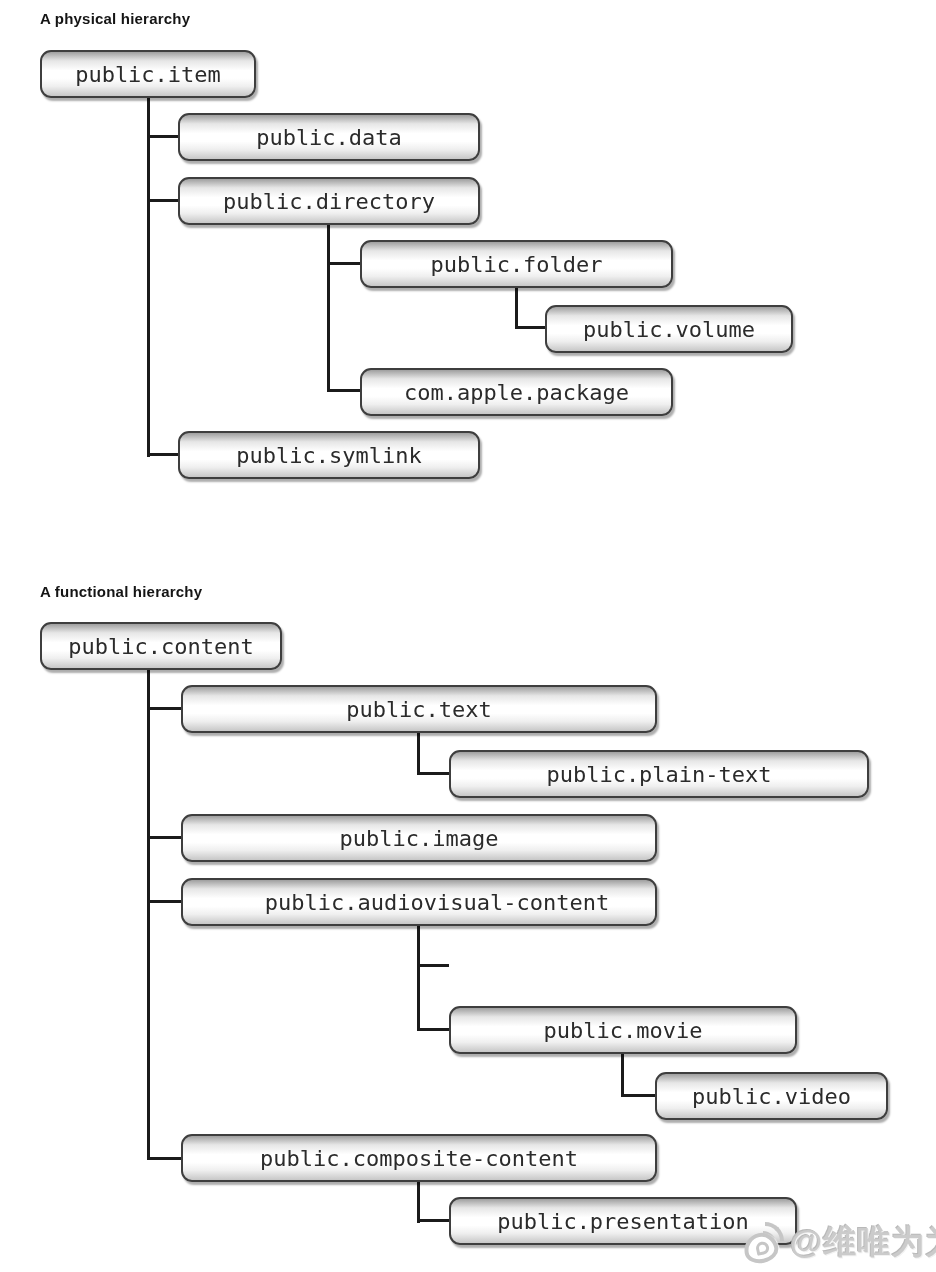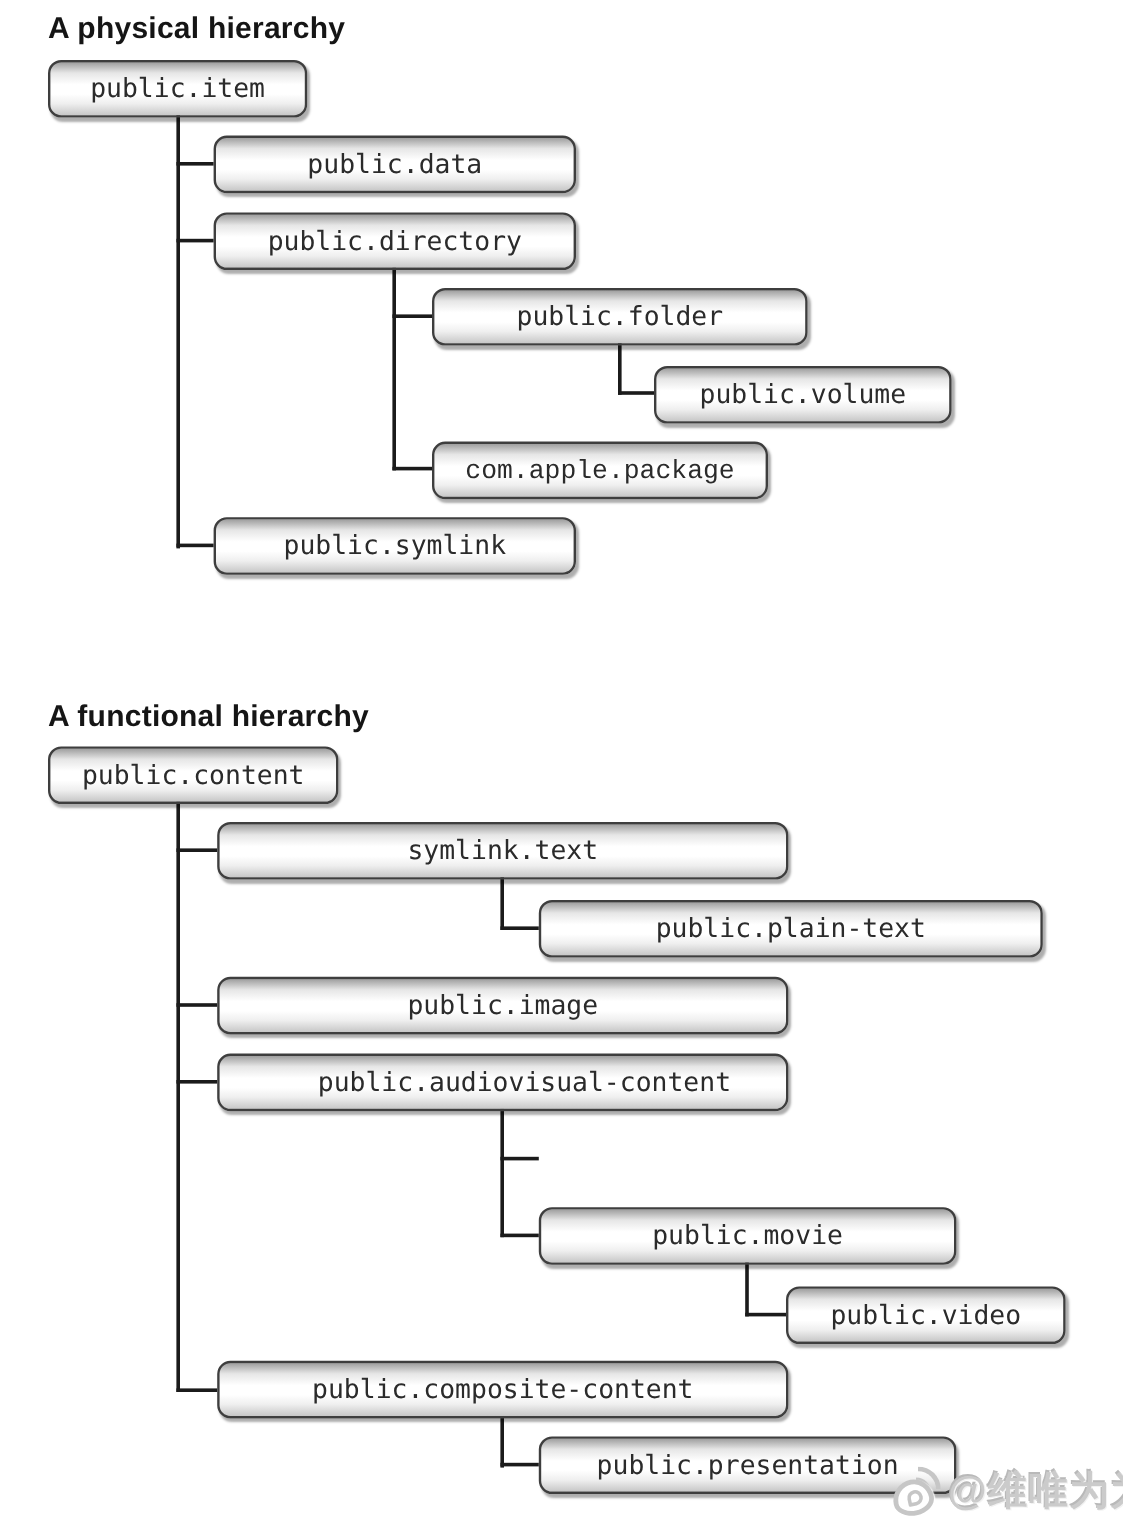--- a/index.html
+++ b/index.html
@@ -7,21 +7,21 @@
     position: relative;
     width: 936px;
     height: 1272px;
     background: #ffffff;
     overflow: hidden;
     font-family: "Liberation Sans", sans-serif;
   }
   .diagram-title {
     position: absolute;
     font-family: "Liberation Sans", sans-serif;
-    font-size: 25px;
+    font-size: 15px;
     font-weight: bold;
     color: #151515;
     letter-spacing: 0.2px;
     white-space: nowrap;
   }
   .node {
     position: absolute;
     box-sizing: border-box;
     height: 48px;
     border: 2px solid #3e3e3e;
@@ -107,42 +107,42 @@
   <div class="line" style="left:327px; top:262px; width:33px; height:3px;"></div>
   <div class="line" style="left:327px; top:389px; width:33px; height:3px;"></div>
   <div class="line" style="left:515px; top:286px; width:3px;  height:43px;"></div>
   <div class="line" style="left:515px; top:326px; width:30px; height:3px;"></div>
 
   <div class="node" style="left:40px;  top:50px;  width:216px;">public.item</div>
   <div class="node" style="left:178px; top:113px; width:302px;">public.data</div>
   <div class="node" style="left:178px; top:177px; width:302px;">public.directory</div>
   <div class="node" style="left:360px; top:240px; width:313px;">public.folder</div>
   <div class="node" style="left:545px; top:305px; width:248px;border-radius:11px;">public.volume</div>
-  <div class="node" style="left:360px; top:368px; width:280px;font-family:Liberation Mono, monospace;">com.apple.package</div>
+  <div class="node" style="left:360px; top:368px; width:313px;">com.apple.package</div>
   <div class="node" style="left:178px; top:431px; width:302px;">public.symlink</div>
 
   <div class="diagram-title" style="left:40px; top:583px;">A functional hierarchy</div>
 
   <div class="line" style="left:147px; top:668px;  width:3px;  height:492px;"></div>
   <div class="line" style="left:147px; top:707px;  width:34px; height:3px;"></div>
   <div class="line" style="left:147px; top:836px;  width:34px; height:3px;"></div>
   <div class="line" style="left:147px; top:900px;  width:34px; height:3px;"></div>
   <div class="line" style="left:147px; top:1157px; width:34px; height:3px;"></div>
   <div class="line" style="left:417px; top:731px;  width:3px;  height:44px;"></div>
   <div class="line" style="left:417px; top:772px;  width:32px; height:3px;"></div>
   <div class="line" style="left:417px; top:924px;  width:3px;  height:107px;"></div>
   <div class="line" style="left:417px; top:964px;  width:32px; height:3px;"></div>
   <div class="line" style="left:417px; top:1028px; width:32px; height:3px;"></div>
   <div class="line" style="left:621px; top:1052px; width:3px;  height:45px;"></div>
   <div class="line" style="left:621px; top:1094px; width:34px; height:3px;"></div>
   <div class="line" style="left:417px; top:1180px; width:3px;  height:43px;"></div>
   <div class="line" style="left:417px; top:1219px; width:32px; height:3px;"></div>
 
   <div class="node" style="left:40px;  top:622px;  width:242px;">public.content</div>
-  <div class="node" style="left:181px; top:685px;  width:476px;">symlink.text</div>
+  <div class="node" style="left:181px; top:685px;  width:476px;">public.text</div>
   <div class="node" style="left:449px; top:750px;  width:420px;">public.plain-text</div>
   <div class="node" style="left:181px; top:814px;  width:476px;">public.image</div>
   <div class="node" style="left:181px; top:878px;  width:476px;padding-left:36px;">public.audiovisual-content</div>
   <div class="node" style="left:449px; top:1006px; width:348px;">public.movie</div>
   <div class="node" style="left:655px; top:1072px; width:233px;">public.video</div>
   <div class="node" style="left:181px; top:1134px; width:476px;">public.composite-content</div>
   <div class="node" style="left:449px; top:1197px; width:348px;">public.presentation</div>
 
   <div class="watermark">
     <span class="wm-icon">

